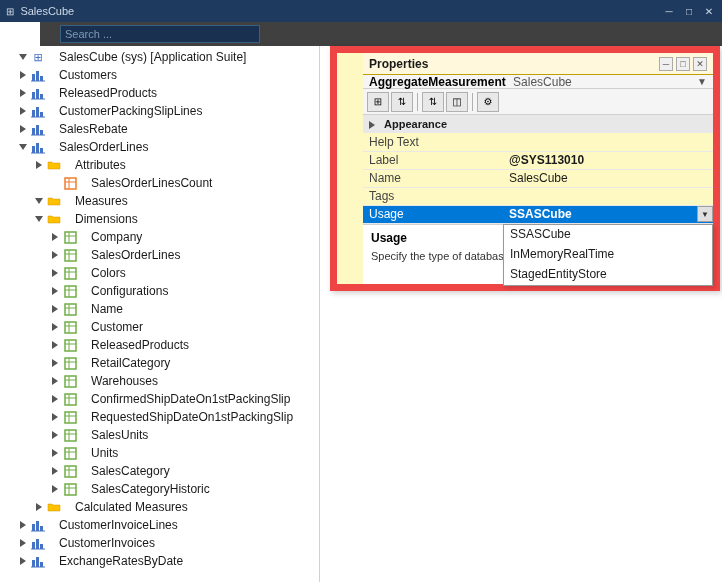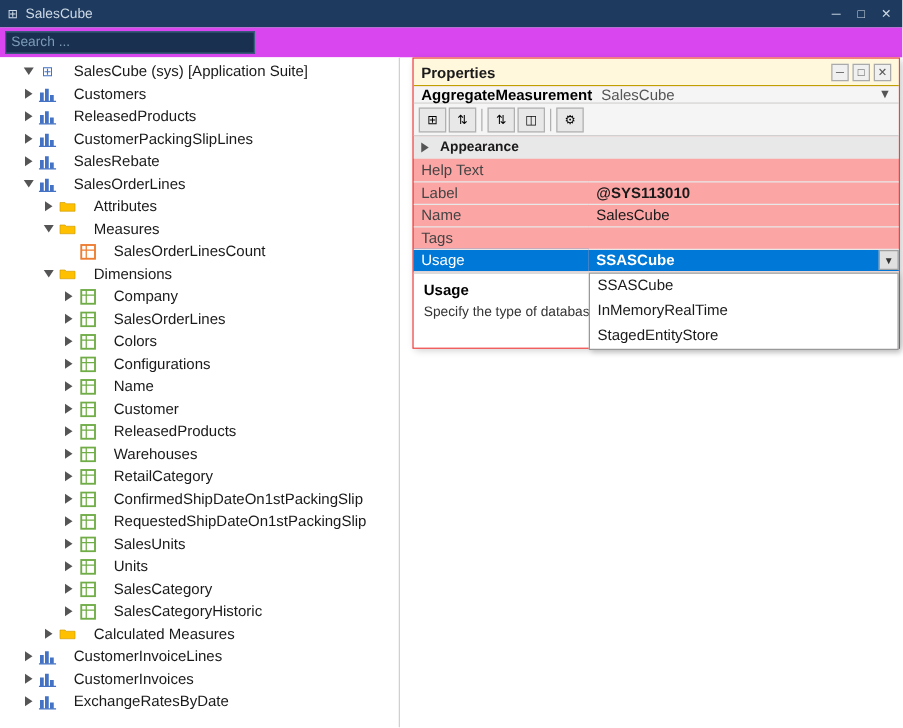--- a/index.html
+++ b/index.html
@@ -25,25 +25,26 @@
     }
     .titlebar-title { flex: 1; }
     .titlebar-btn {
       width: 14px; height: 14px;
       display: flex; align-items: center; justify-content: center;
       font-size: 10px; cursor: pointer; color: #cdd9e5;
     }
 
     
     .searchbar {
-      background: #d946ef;
-      padding: 3px 4px;
+      background: #404040;
+      padding: 3px 20px;
       display: flex;
       align-items: center;
       gap: 4px;
+      margin-left: 40px;
     }
     .searchbar input {
       background: #1a3050;
       border: 1px solid #3a6080;
       color: #cdd9e5;
       font-size: 11px;
       padding: 2px 4px;
       width: 200px;
       outline: none;
     }
@@ -98,24 +99,25 @@
       color: #1a1a1a;
       margin-left: 11px;
     }
 
     
     .properties-panel {
       position: absolute;
       left: 330px;
       top: 46px;
       width: 390px;
-      background: #fca5a5;
-      border: 1px solid #ef4444;
+      background: #fef9c3;
+      border: 7px solid #ef4444;
       box-shadow: 2px 2px 6px rgba(0,0,0,0.2);
       z-index: 10;
+      padding-left: 26px;
     }
 
     .prop-titlebar {
       background: #fff8dc;
       border-bottom: 1px solid #c0a000;
       padding: 3px 6px;
       display: flex;
       align-items: center;
       justify-content: space-between;
       height: 22px;
@@ -380,33 +382,20 @@
           <span class="tree-icon">
             <svg width="14" height="12" viewBox="0 0 14 12">
       <path d="M1 3 L1 10 L13 10 L13 4 L6 4 L5 3 Z" fill="#ffc000" stroke="#cc9900" stroke-width="0.5"></path>
     </svg>
           </span>
           <span class="tree-label">Attributes</span>
         </div>
         <div class="tree-item">
           <span class="tree-indent"></span>
           <span class="tree-indent"></span>
-          <span class="tree-expander">
-            <span style="display:inline-block;width:0;height:0;border-left:4px solid transparent;border-right:4px solid transparent;border-top:6px solid #555;"></span>
-          </span>
-          <span class="tree-icon">
-            <svg width="14" height="12" viewBox="0 0 14 12">
-      <path d="M1 3 L1 10 L13 10 L13 4 L6 4 L5 3 Z" fill="#ffc000" stroke="#cc9900" stroke-width="0.5"></path>
-    </svg>
-          </span>
-          <span class="tree-label">Measures</span>
-        </div>
-        <div class="tree-item">
-          <span class="tree-indent"></span>
-          <span class="tree-indent"></span>
           <span class="tree-indent"></span>
           <span class="tree-expander" style="visibility: hidden;"></span>
           <span class="tree-icon">
             <svg width="13" height="13" viewBox="0 0 13 13">
       <rect x="1" y="1" width="11" height="11" fill="none" stroke="#ed7d31" stroke-width="1.5"></rect>
       <line x1="1" y1="5" x2="12" y2="5" stroke="#ed7d31" stroke-width="1"></line>
       <line x1="5" y1="1" x2="5" y2="12" stroke="#ed7d31" stroke-width="1"></line>
     </svg>
           </span>
           <span class="tree-label">SalesOrderLinesCount</span>
@@ -415,20 +404,33 @@
           <span class="tree-indent"></span>
           <span class="tree-indent"></span>
           <span class="tree-expander">
             <span style="display:inline-block;width:0;height:0;border-left:4px solid transparent;border-right:4px solid transparent;border-top:6px solid #555;"></span>
           </span>
           <span class="tree-icon">
             <svg width="14" height="12" viewBox="0 0 14 12">
       <path d="M1 3 L1 10 L13 10 L13 4 L6 4 L5 3 Z" fill="#ffc000" stroke="#cc9900" stroke-width="0.5"></path>
     </svg>
           </span>
+          <span class="tree-label">Measures</span>
+        </div>
+        <div class="tree-item">
+          <span class="tree-indent"></span>
+          <span class="tree-indent"></span>
+          <span class="tree-expander">
+            <span style="display:inline-block;width:0;height:0;border-left:4px solid transparent;border-right:4px solid transparent;border-top:6px solid #555;"></span>
+          </span>
+          <span class="tree-icon">
+            <svg width="14" height="12" viewBox="0 0 14 12">
+      <path d="M1 3 L1 10 L13 10 L13 4 L6 4 L5 3 Z" fill="#ffc000" stroke="#cc9900" stroke-width="0.5"></path>
+    </svg>
+          </span>
           <span class="tree-label">Dimensions</span>
         </div>
         <div class="tree-item">
           <span class="tree-indent"></span>
           <span class="tree-indent"></span>
           <span class="tree-indent"></span>
           <span class="tree-expander">
             <span style="display:inline-block;width:0;height:0;border-top:4px solid transparent;border-bottom:4px solid transparent;border-left:6px solid #555;"></span>
           </span>
           <span class="tree-icon">
@@ -543,37 +545,37 @@
           <span class="tree-expander">
             <span style="display:inline-block;width:0;height:0;border-top:4px solid transparent;border-bottom:4px solid transparent;border-left:6px solid #555;"></span>
           </span>
           <span class="tree-icon">
             <svg width="13" height="13" viewBox="0 0 13 13">
       <rect x="1" y="1" width="11" height="11" fill="none" stroke="#70ad47" stroke-width="1.5"></rect>
       <line x1="1" y1="5" x2="12" y2="5" stroke="#70ad47" stroke-width="1"></line>
       <line x1="5" y1="1" x2="5" y2="12" stroke="#70ad47" stroke-width="1"></line>
     </svg>
           </span>
+          <span class="tree-label">RetailCategory</span>
+        </div>
+        <div class="tree-item">
+          <span class="tree-indent"></span>
+          <span class="tree-indent"></span>
+          <span class="tree-indent"></span>
+          <span class="tree-expander">
+            <span style="display:inline-block;width:0;height:0;border-top:4px solid transparent;border-bottom:4px solid transparent;border-left:6px solid #555;"></span>
+          </span>
+          <span class="tree-icon">
+            <svg width="13" height="13" viewBox="0 0 13 13">
+      <rect x="1" y="1" width="11" height="11" fill="none" stroke="#70ad47" stroke-width="1.5"></rect>
+      <line x1="1" y1="5" x2="12" y2="5" stroke="#70ad47" stroke-width="1"></line>
+      <line x1="5" y1="1" x2="5" y2="12" stroke="#70ad47" stroke-width="1"></line>
+    </svg>
+          </span>
           <span class="tree-label">Warehouses</span>
-        </div>
-        <div class="tree-item">
-          <span class="tree-indent"></span>
-          <span class="tree-indent"></span>
-          <span class="tree-indent"></span>
-          <span class="tree-expander">
-            <span style="display:inline-block;width:0;height:0;border-top:4px solid transparent;border-bottom:4px solid transparent;border-left:6px solid #555;"></span>
-          </span>
-          <span class="tree-icon">
-            <svg width="13" height="13" viewBox="0 0 13 13">
-      <rect x="1" y="1" width="11" height="11" fill="none" stroke="#70ad47" stroke-width="1.5"></rect>
-      <line x1="1" y1="5" x2="12" y2="5" stroke="#70ad47" stroke-width="1"></line>
-      <line x1="5" y1="1" x2="5" y2="12" stroke="#70ad47" stroke-width="1"></line>
-    </svg>
-          </span>
-          <span class="tree-label">RetailCategory</span>
         </div>
         <div class="tree-item">
           <span class="tree-indent"></span>
           <span class="tree-indent"></span>
           <span class="tree-indent"></span>
           <span class="tree-expander">
             <span style="display:inline-block;width:0;height:0;border-top:4px solid transparent;border-bottom:4px solid transparent;border-left:6px solid #555;"></span>
           </span>
           <span class="tree-icon">
             <svg width="13" height="13" viewBox="0 0 13 13">

